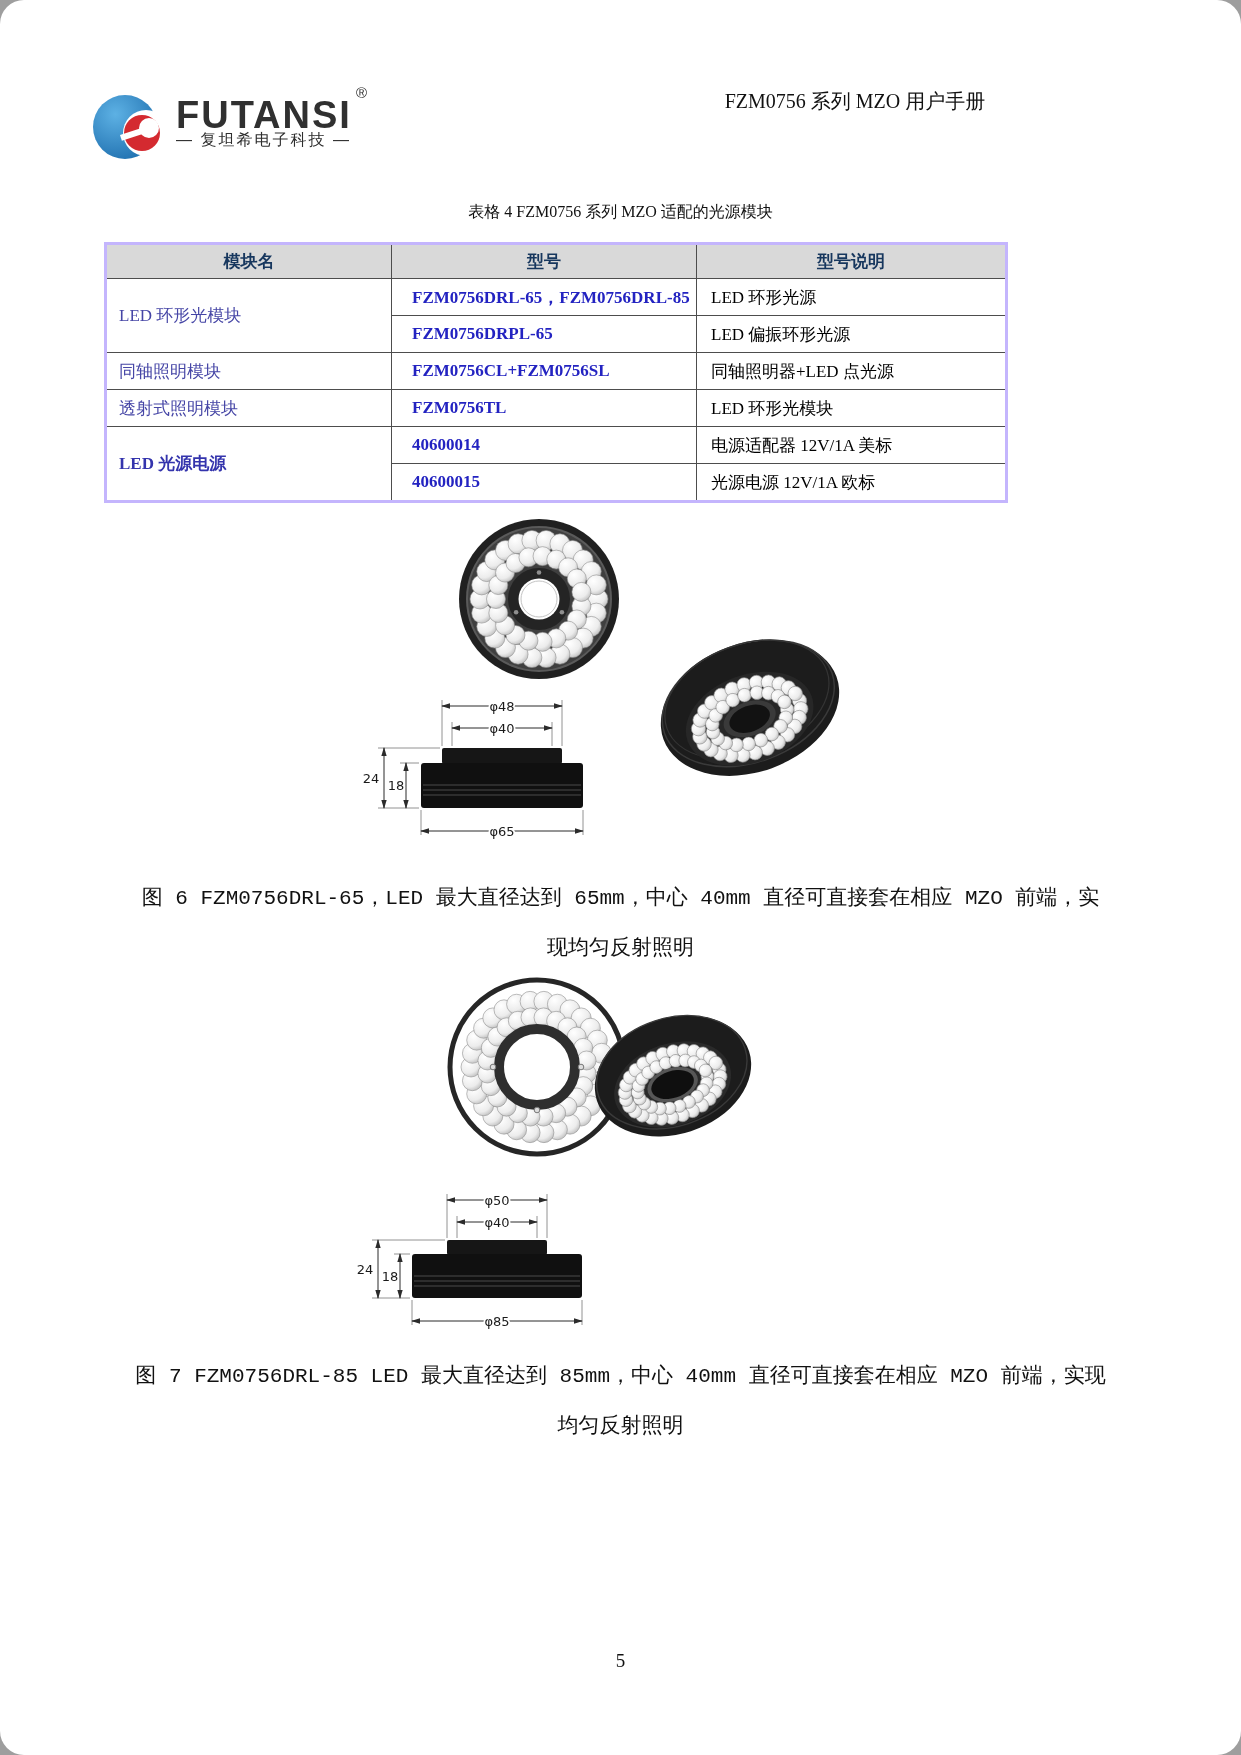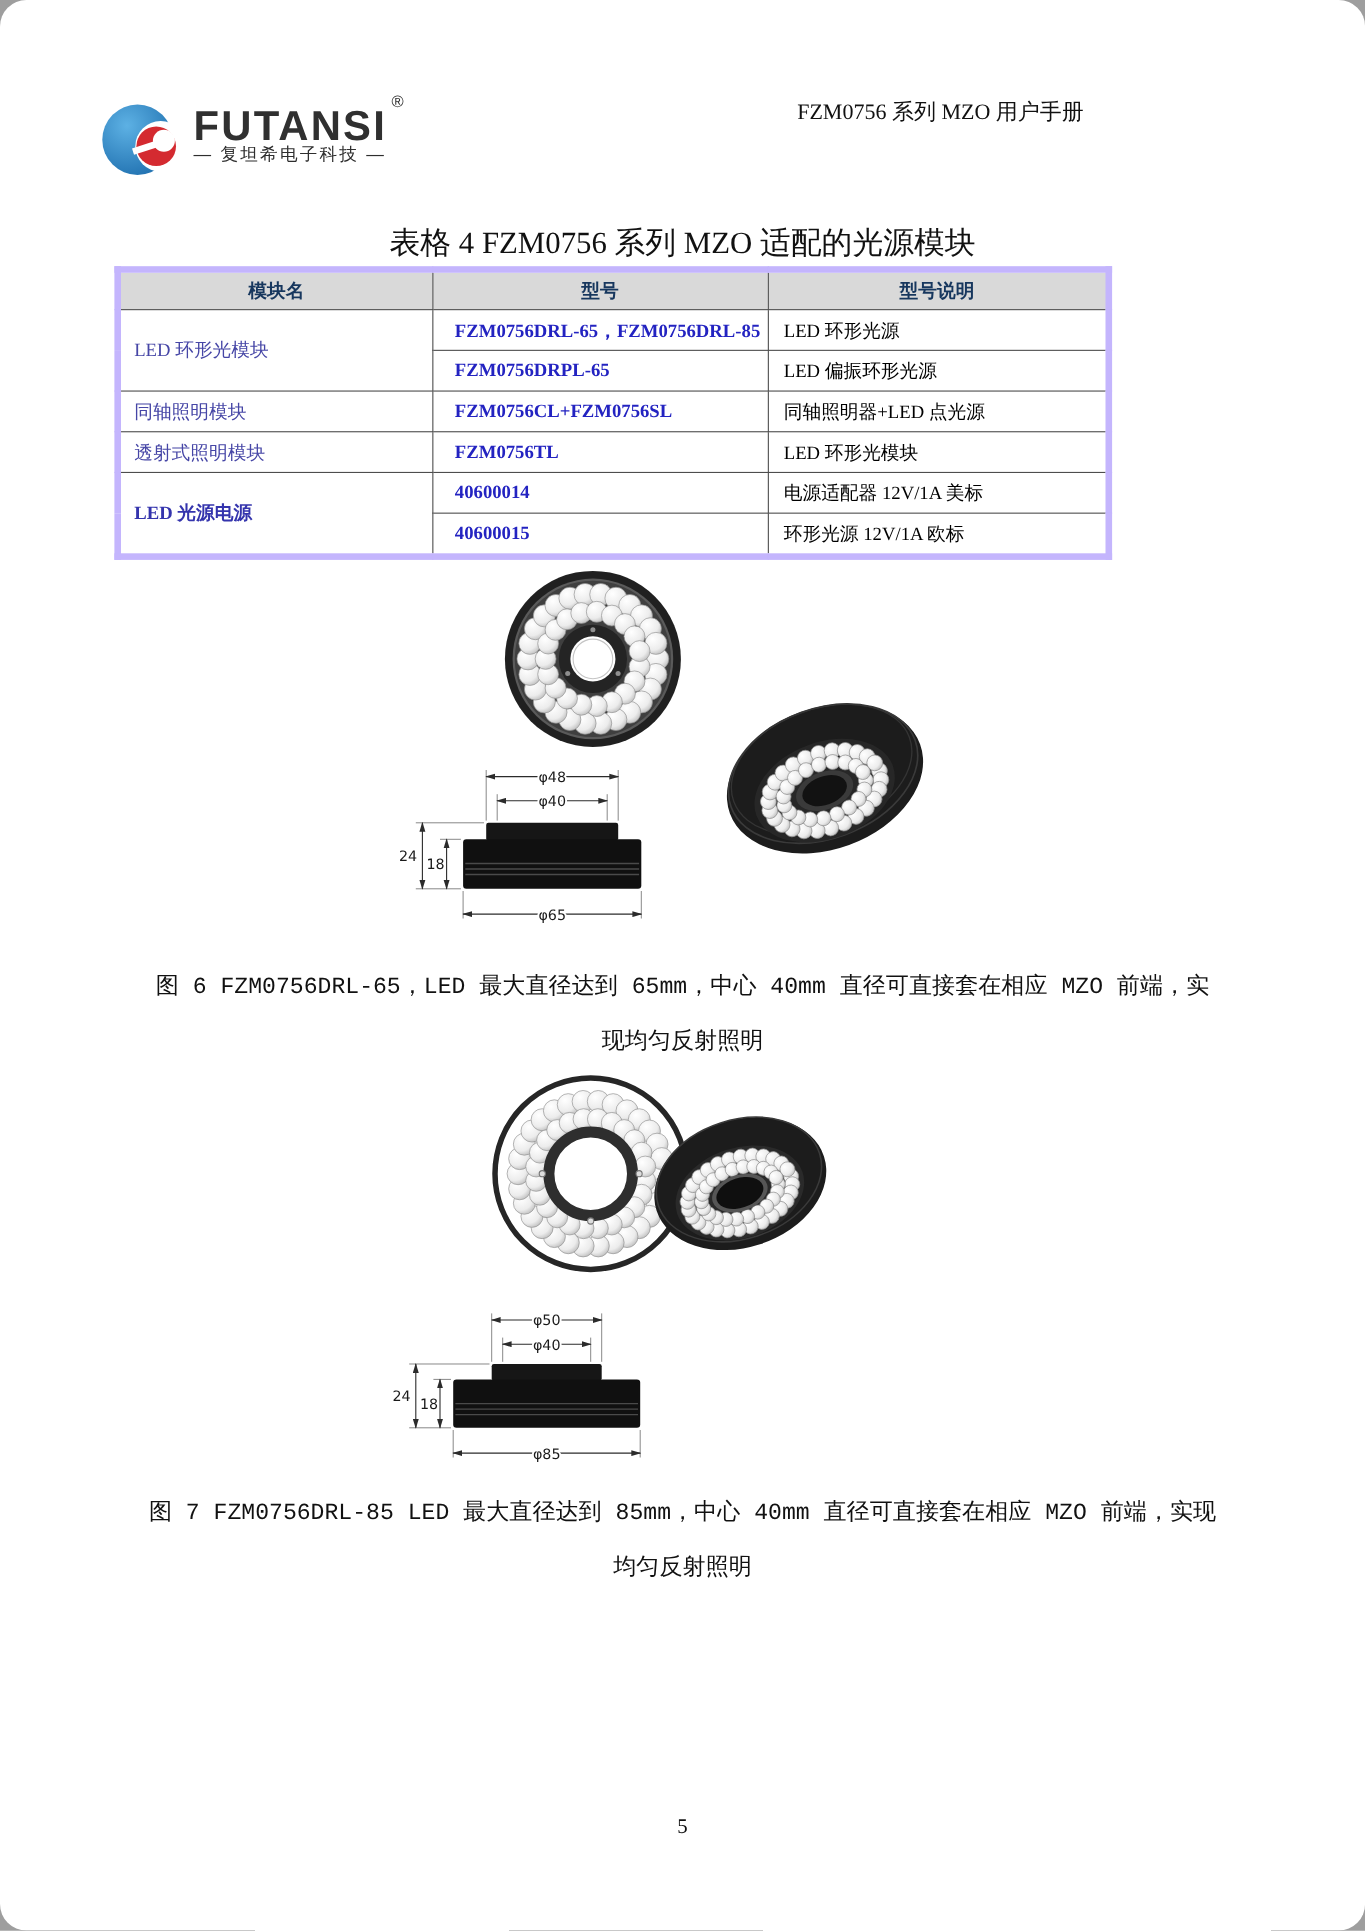--- a/index.html
+++ b/index.html
@@ -9,25 +9,25 @@
 
   
   #brand-name{left:176px;top:94px;font-family:"Liberation Sans",sans-serif;font-weight:bold;
               font-size:38px;letter-spacing:2px;color:#303030;}
   #brand-reg{left:356px;top:84px;font-family:"Liberation Sans",sans-serif;font-size:15px;color:#303030;}
   #brand-sub{left:176px;top:130px;font-family:"Liberation Sans",sans-serif;font-weight:normal;
              font-size:16px;letter-spacing:2px;color:#2e2e2e;}
   #doc-title{left:690px;top:88px;width:330px;text-align:center;font-size:20px;color:#111;}
 
   
-  #table-caption{left:0;top:202px;width:100%;text-align:center;font-size:28px;color:#111;}
+  #table-caption{left:0;top:202px;width:100%;text-align:center;font-size:16px;color:#111;}
   #spec-table{left:104px;top:242px;}
   table{border-collapse:collapse;table-layout:fixed;width:901px;background:#fff;}
   th,td{border:1px solid #4d4d4d;overflow:hidden;white-space:nowrap;}
-  table{border:6px solid #c4b5fd;padding-left:44px;}
+  table{border:3px solid #c4b5fd;padding-left:44px;}
   th{height:31px;background:#d9d9d9;color:#17375e;font-family:"Liberation Sans",sans-serif;
      font-weight:bold;font-size:17px;text-align:center;}
   td{height:34px;font-size:17px;vertical-align:middle;}
   td.module{color:#4646a6;font-family:Liberation Serif, serif;padding-left:12px;}
   td.module.strong{font-weight:bold;color:#3434ad;}
   td.model{color:#2323c1;font-family:"Liberation Serif",serif;font-weight:bold;padding-left:20px;}
   td.desc{color:#000;font-family:"Liberation Serif",serif;padding-left:14px;}
 
   
   .cap{left:100px;width:1041px;text-align:center;font-size:21px;color:#111;font-family:Liberation Mono, monospace;}
@@ -109,21 +109,21 @@
         <td class="model">FZM0756TL</td>
         <td class="desc">LED 环形光模块</td>
       </tr>
       <tr>
         <td class="module strong" rowspan="2">LED 光源电源</td>
         <td class="model">40600014</td>
         <td class="desc">电源适配器 12V/1A 美标</td>
       </tr>
       <tr>
         <td class="model">40600015</td>
-        <td class="desc">环形光源 12V/1A 欧标</td>
+        <td class="desc">光源电源 12V/1A 欧标</td>
       </tr>
     </tbody>
       </table>
   </div>
 
   <svg class="abs" style="left:455px;top:515px" width="168" height="168" viewBox="0 0 168 168">
     <circle cx="84" cy="84" r="80" fill="#202020"></circle>
     <circle cx="84" cy="84" r="73" fill="#5a5a5a"></circle>
     <circle cx="84" cy="84" r="71" fill="#3f3f3f"></circle>
     <g>

